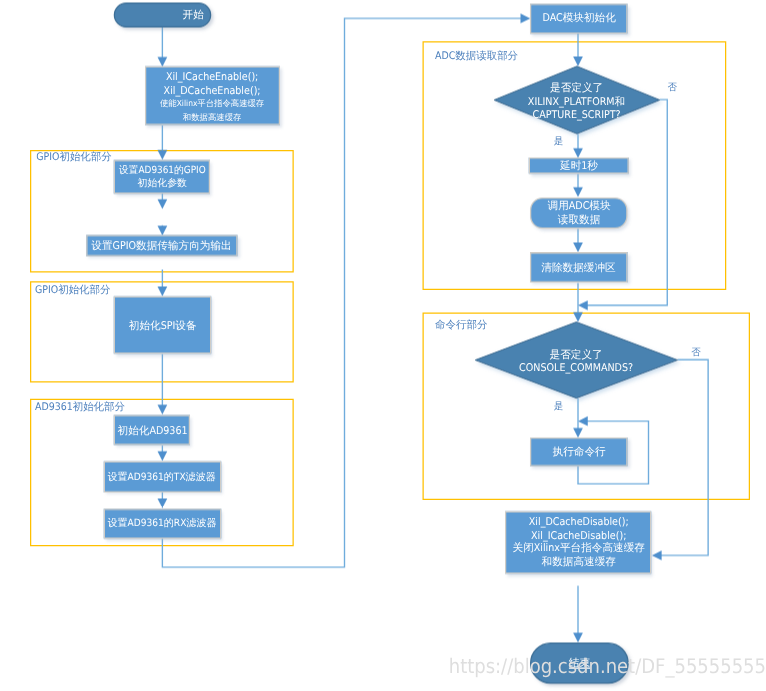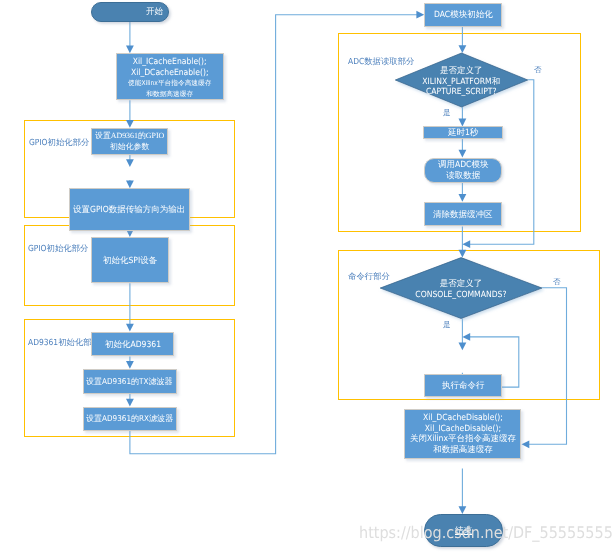--- a/index.html
+++ b/index.html
@@ -4,21 +4,21 @@
 <title>AD9361 initialization flowchart</title>
 <style>
   html,body{margin:0;padding:0;background:#ffffff;}
   body{width:613px;height:553px;font-family:"DejaVu Sans",sans-serif;font-stretch:condensed;overflow:hidden;
         -webkit-font-smoothing:antialiased;text-rendering:geometricPrecision;}
   #stage{position:relative;width:613px;height:553px;background:#fff;
          transform:translateZ(0);-webkit-font-smoothing:antialiased;}
   #wires{position:absolute;left:0;top:0;}
 
   .group{position:absolute;border:1.2px solid #FFC000;box-sizing:border-box;background:transparent;}
-  .group-label{position:absolute;color:#4E81BD;font-size:8.4px;line-height:9px;white-space:nowrap;will-change:transform;margin-top:17px;}
+  .group-label{position:absolute;color:#4E81BD;font-size:8.4px;line-height:9px;white-space:nowrap;will-change:transform;}
 
   .node{position:absolute;box-sizing:border-box;display:flex;align-items:center;justify-content:center;
         color:#fff;text-align:center;}
   .proc{background:#5B9BD5;border:0.7px solid #CFCCC6;box-shadow:1.6px 1.8px 2.4px rgba(150,170,195,.30);}
   .term{background:#4A82B0;border:0.8px solid #3C6E96;border-radius:999px;
         box-shadow:1.8px 1.8px 2.8px rgba(150,165,185,.45);}
   .txt{font-size:8.5px;line-height:10.7px;white-space:nowrap;will-change:transform;position:relative;top:0.9px;}
   .dlabel{position:absolute;font-size:7.6px;line-height:8px;color:#4E81BD;will-change:transform;}
   .dtxt{position:absolute;color:#fff;font-size:8.5px;line-height:10.7px;text-align:center;will-change:transform;}
   .wm{position:absolute;left:359px;top:524.5px;color:#DEDEDE;font-size:16px;line-height:16px;white-space:nowrap;will-change:transform;z-index:50;}
@@ -91,35 +91,35 @@
   <div class="node proc" style="left:76.0px;top:53.3px;width:108.0px;height:47.0px;margin-left:40px;">
     <div class="txt">
       <div>Xil_ICacheEnable();</div>
       <div>Xil_DCacheEnable();</div>
       <div style="font-size:6.7px;line-height:10.4px;">使能Xilinx平台指令高速缓存</div>
       <div style="font-size:6.7px;line-height:10.4px;">和数据高速缓存</div>
     </div>
   </div>
   <div class="node proc" style="left:91.2px;top:127.7px;width:77.0px;height:27.0px;">
     <div class="txt">
-      <div style="font-size:7.9px;font-family:Liberation Serif, serif;">设置AD9361的GPIO</div>
+      <div style="font-size:7.9px;">设置AD9361的GPIO</div>
       <div style="font-size:7.9px;">初始化参数</div>
     </div>
   </div>
-  <div class="node proc" style="left:68.6px;top:188.3px;width:121.7px;height:43px;">
+  <div class="node proc" style="left:68.6px;top:188.3px;width:121.7px;height:17px;">
     <div class="txt">
       <div style="font-size:8.5px;">设置GPIO数据传输方向为输出</div>
     </div>
   </div>
   <div class="node proc" style="left:90.6px;top:237.0px;width:78.4px;height:46.3px;align-items:center;">
     <div class="txt">
       <div>初始化SPI设备</div>
     </div>
   </div>
-  <div class="node proc" style="left:91.2px;top:331.6px;width:83px;height:24.9px;">
+  <div class="node proc" style="left:91.2px;top:331.6px;width:61px;height:24.9px;">
     <div class="txt">
       <div>初始化AD9361</div>
     </div>
   </div>
   <div class="node proc" style="left:82.6px;top:368.8px;width:94.4px;height:24.9px;">
     <div class="txt">
       <div style="font-size:8.05px;">设置AD9361的TX滤波器</div>
     </div>
   </div>
   <div class="node proc" style="left:82.6px;top:406.5px;width:94.4px;height:24.5px;">
@@ -141,21 +141,21 @@
     <div class="txt">
       <div>调用ADC模块</div>
       <div>读取数据</div>
     </div>
   </div>
   <div class="node proc" style="left:424.0px;top:201.8px;width:77.5px;height:24.6px;">
     <div class="txt">
       <div>清除数据缓冲区</div>
     </div>
   </div>
-  <div class="node proc" style="left:423.8px;top:350.2px;width:78.0px;height:22.6px;margin-top:24px;">
+  <div class="node proc" style="left:423.8px;top:350.2px;width:78.0px;height:22.6px;">
     <div class="txt">
       <div>执行命令行</div>
     </div>
   </div>
   <div class="node proc" style="left:404.2px;top:409px;width:117.3px;height:49.8px;">
     <div class="txt">
       <div>Xil_DCacheDisable();</div>
       <div>Xil_ICacheDisable();</div>
       <div>关闭Xilinx平台指令高速缓存</div>
       <div>和数据高速缓存</div>

